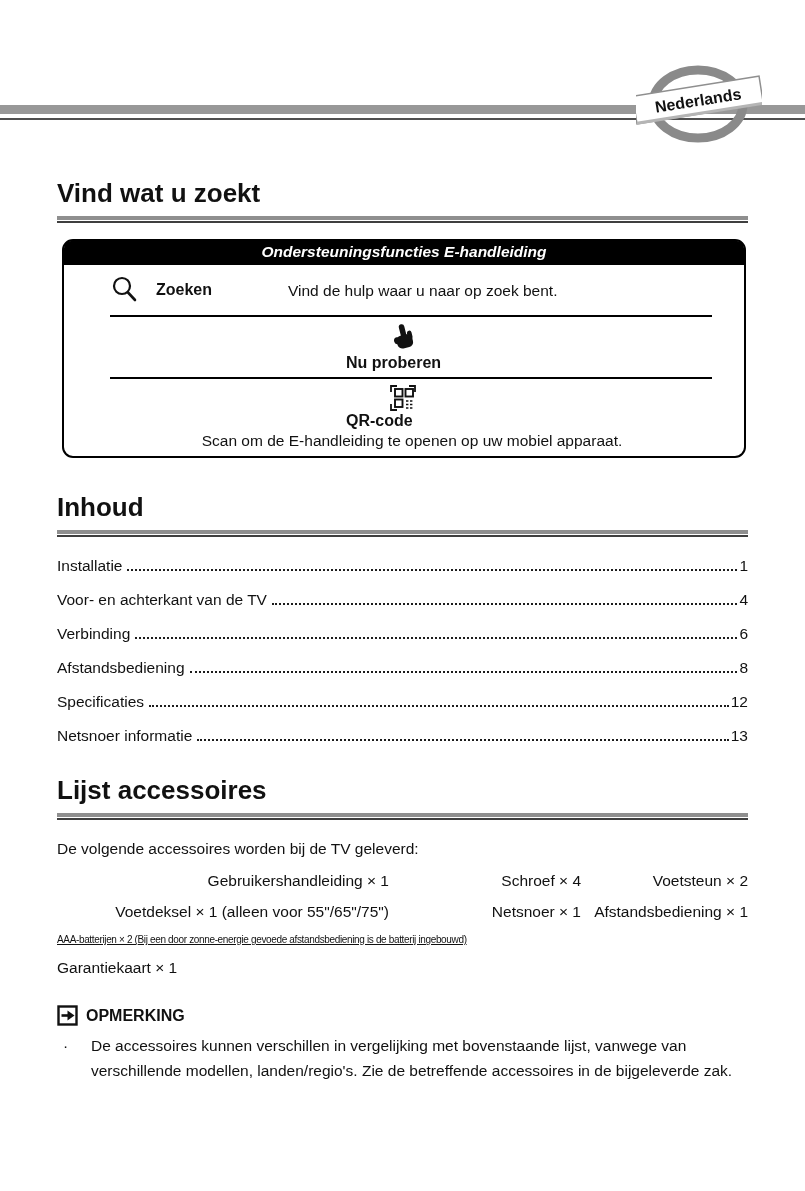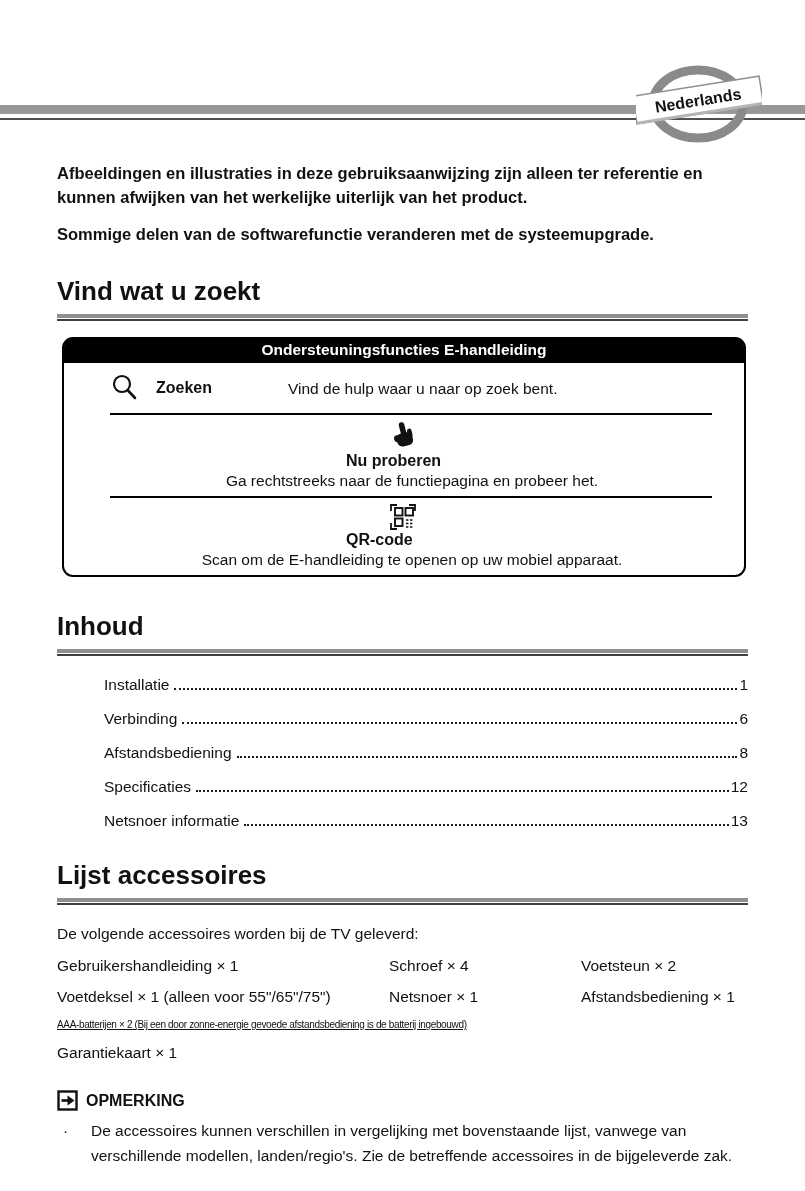--- a/index.html
+++ b/index.html
@@ -21,38 +21,38 @@
   .rule-b{height:2px;background:#3f3f3f;}
   .sec-find .section-head{margin-top:30px;}
   .lead{font-size:15.5px;line-height:25px;margin-top:16px;}
   
   .support-table{
     margin:16px 0 0 5px;width:684px;border:2.5px solid #000;border-radius:11px;
     background:#fff;box-sizing:border-box;
   }
   .st-header{
     background:#000;color:#fff;font-weight:bold;font-size:15.5px;text-align:center;
-    padding:2px 0 4px 0;border-radius:7px 7px 0 0;
+    padding:2px 0 4px 0;border-radius:7px 7px 0 0;font-style:italic;
   }
   .st-row{display:flex;align-items:center;padding:5px 30px 5px 46px;}
   .st-icon{width:46px;flex:none;display:flex;align-items:center;}
   .st-label{width:132px;flex:none;font-weight:bold;font-size:16px;}
   .st-desc{flex:1;font-size:15.5px;line-height:21px;}
   .st-sep{height:2px;background:#000;margin:0 32px 0 46px;}
   .st-row.r1{min-height:40px;}
   .st-row.r2,.st-row.r3{min-height:50px;flex-direction:column;}
   
   .sec-inhoud .section-head{margin-top:34px;}
   .toc{margin-top:4px;}
-  .toc-item{display:flex;align-items:flex-end;font-size:15.5px;height:34px;margin-left:47px;}
+  .toc-item{display:flex;align-items:flex-end;font-size:15.5px;height:34px;}
   .toc-leader{flex:1;border-bottom:2px dotted #1c1c1c;margin:0 2px 4px 5px;}
   
   .sec-acc .section-head{margin-top:30px;}
   .acc-lead{font-size:15.5px;margin-top:20px;}
-  .acc-grid{display:grid;grid-template-columns:332px 192px 1fr;row-gap:13px;font-size:15.5px;margin-top:14px;}
+  .acc-grid{display:grid;grid-template-columns:332px 192px 1fr;row-gap:13px;font-size:15.5px;margin-top:14px;text-align:right;}
   .acc-wide{font-size:10px;letter-spacing:-0.35px;white-space:nowrap;margin-top:13px;text-decoration:underline;}
   .acc-last{font-size:15.5px;margin-top:14px;}
   
   .note{margin-top:28px;}
   .note-head{display:flex;align-items:center;font-weight:bold;font-size:16px;}
   .note-head .ni{margin-right:8px;display:flex;}
   .note-body{display:flex;margin-top:7px;font-size:15.5px;line-height:25px;}
   .note-bullet{width:28px;flex:none;text-align:left;padding-left:6px;}
   .note-text{flex:1;}
 </style>
@@ -68,24 +68,20 @@
     <g transform="rotate(-9 62 42)">
       <rect x="-2" y="28" width="128" height="28" fill="#ffffff" stroke="#8f8f8f" stroke-width="1.5"></rect>
       <rect x="-2" y="54" width="128" height="3" fill="#b5b5b5" stroke="none"></rect>
       <text x="62" y="48" text-anchor="middle" font-family="Liberation Sans, sans-serif" font-size="16" font-weight="bold" fill="#111">Nederlands</text>
     </g>
   </svg>
 </div>
 
 <div class="content">
 
-  <div class="intro">
-    <p>Afbeeldingen en illustraties in deze gebruiksaanwijzing zijn alleen ter referentie en kunnen afwijken van het werkelijke uiterlijk van het product.</p>
-    <p>Sommige delen van de softwarefunctie veranderen met de systeemupgrade.</p>
-  </div>
 
   <div class="sec-find">
     <h2 class="section-head">Vind wat u zoekt</h2>
     <div class="rule-a"></div>
     <div class="rule-b"></div>
 
     <div class="support-table">
       <div class="st-header">Ondersteuningsfuncties E-handleiding</div>
 
       <div class="st-row r1">
@@ -105,21 +101,20 @@
           <svg width="30" height="32" viewBox="0 0 30 32">
             <g transform="rotate(-14 15 16)" fill="#111">
               <rect x="12.5" y="2" width="5.6" height="15" rx="2.8"></rect>
               <rect x="7" y="13" width="16" height="13" rx="5"></rect>
               <circle cx="8" cy="17" r="3.4"></circle>
               <rect x="19" y="10" width="4.6" height="9" rx="2.3"></rect>
             </g>
           </svg>
         </span>
         <span class="st-label">Nu proberen</span>
-        <span class="st-desc">Ga rechtstreeks naar de functiepagina en probeer het.</span>
       </div>
       <div class="st-sep"></div>
 
       <div class="st-row r3">
         <span class="st-icon">
           <svg width="28" height="28" viewBox="0 0 28 28" fill="none" stroke="#111">
             <polyline points="2,8 2,2 8,2" stroke-width="1.8"></polyline>
             <polyline points="20,2 26,2 26,8" stroke-width="1.8"></polyline>
             <polyline points="2,20 2,26 8,26" stroke-width="1.8"></polyline>
             <rect x="6" y="5" width="7.5" height="7.5" stroke-width="1.9"></rect>
@@ -140,20 +135,25 @@
     <h2 class="section-head">Inhoud</h2>
     <div class="rule-a"></div>
     <div class="rule-b"></div>
     <div class="toc">
       <div class="toc-item">
         <span>Installatie</span>
         <span class="toc-leader"></span>
         <span>1</span>
       </div>
       <div class="toc-item">
+        <span>Voor- en achterkant van de TV</span>
+        <span class="toc-leader"></span>
+        <span>4</span>
+      </div>
+      <div class="toc-item">
         <span>Verbinding</span>
         <span class="toc-leader"></span>
         <span>6</span>
       </div>
       <div class="toc-item">
         <span>Afstandsbediening</span>
         <span class="toc-leader"></span>
         <span>8</span>
       </div>
       <div class="toc-item">

